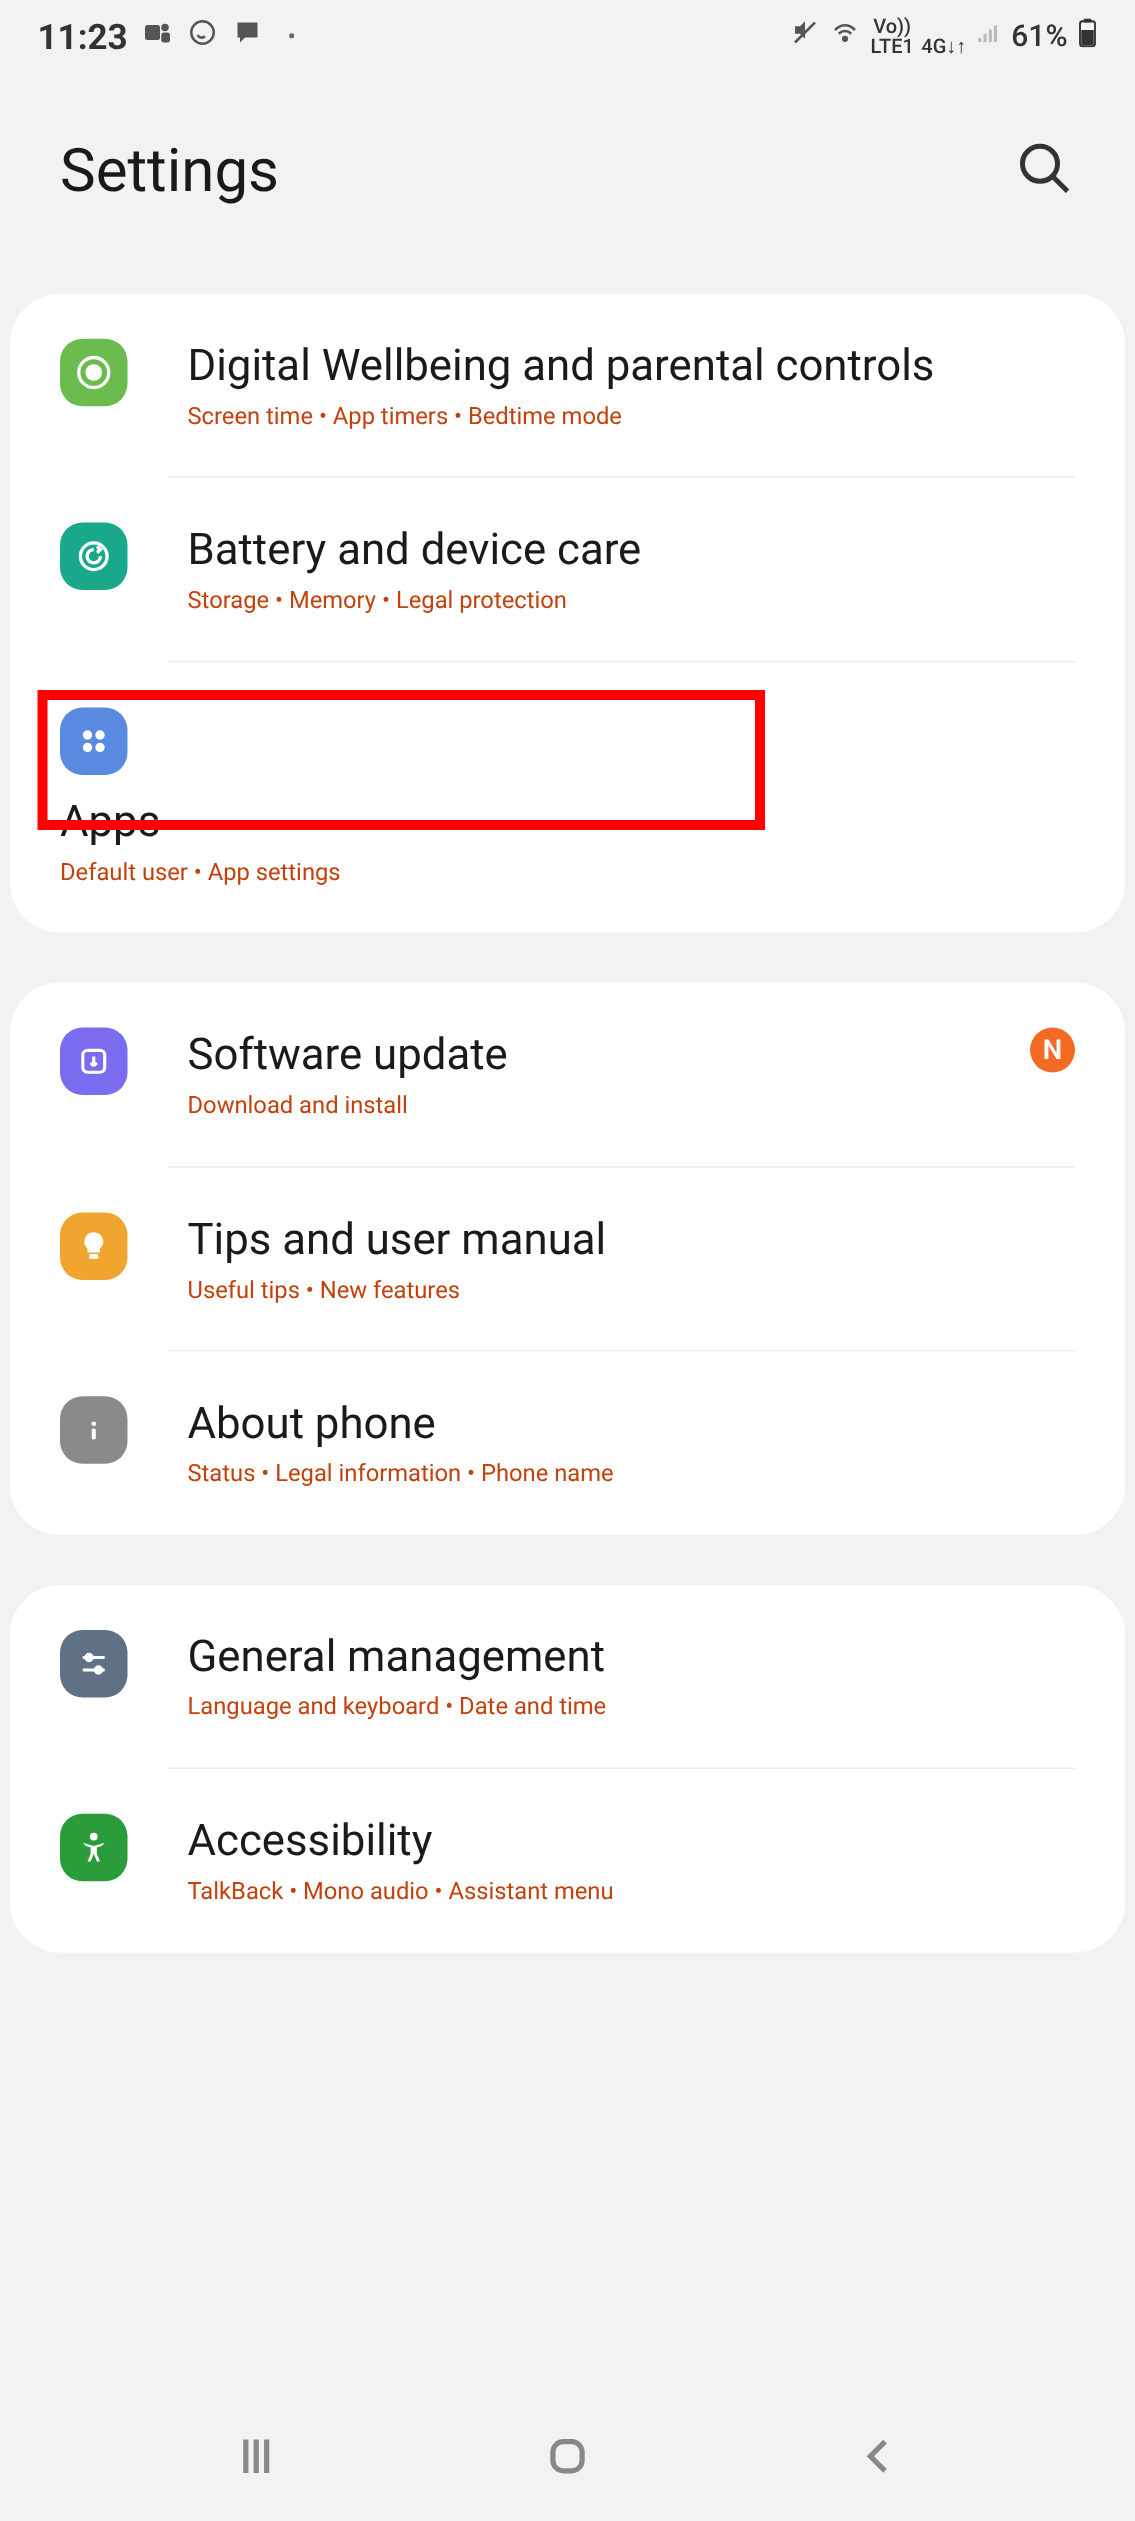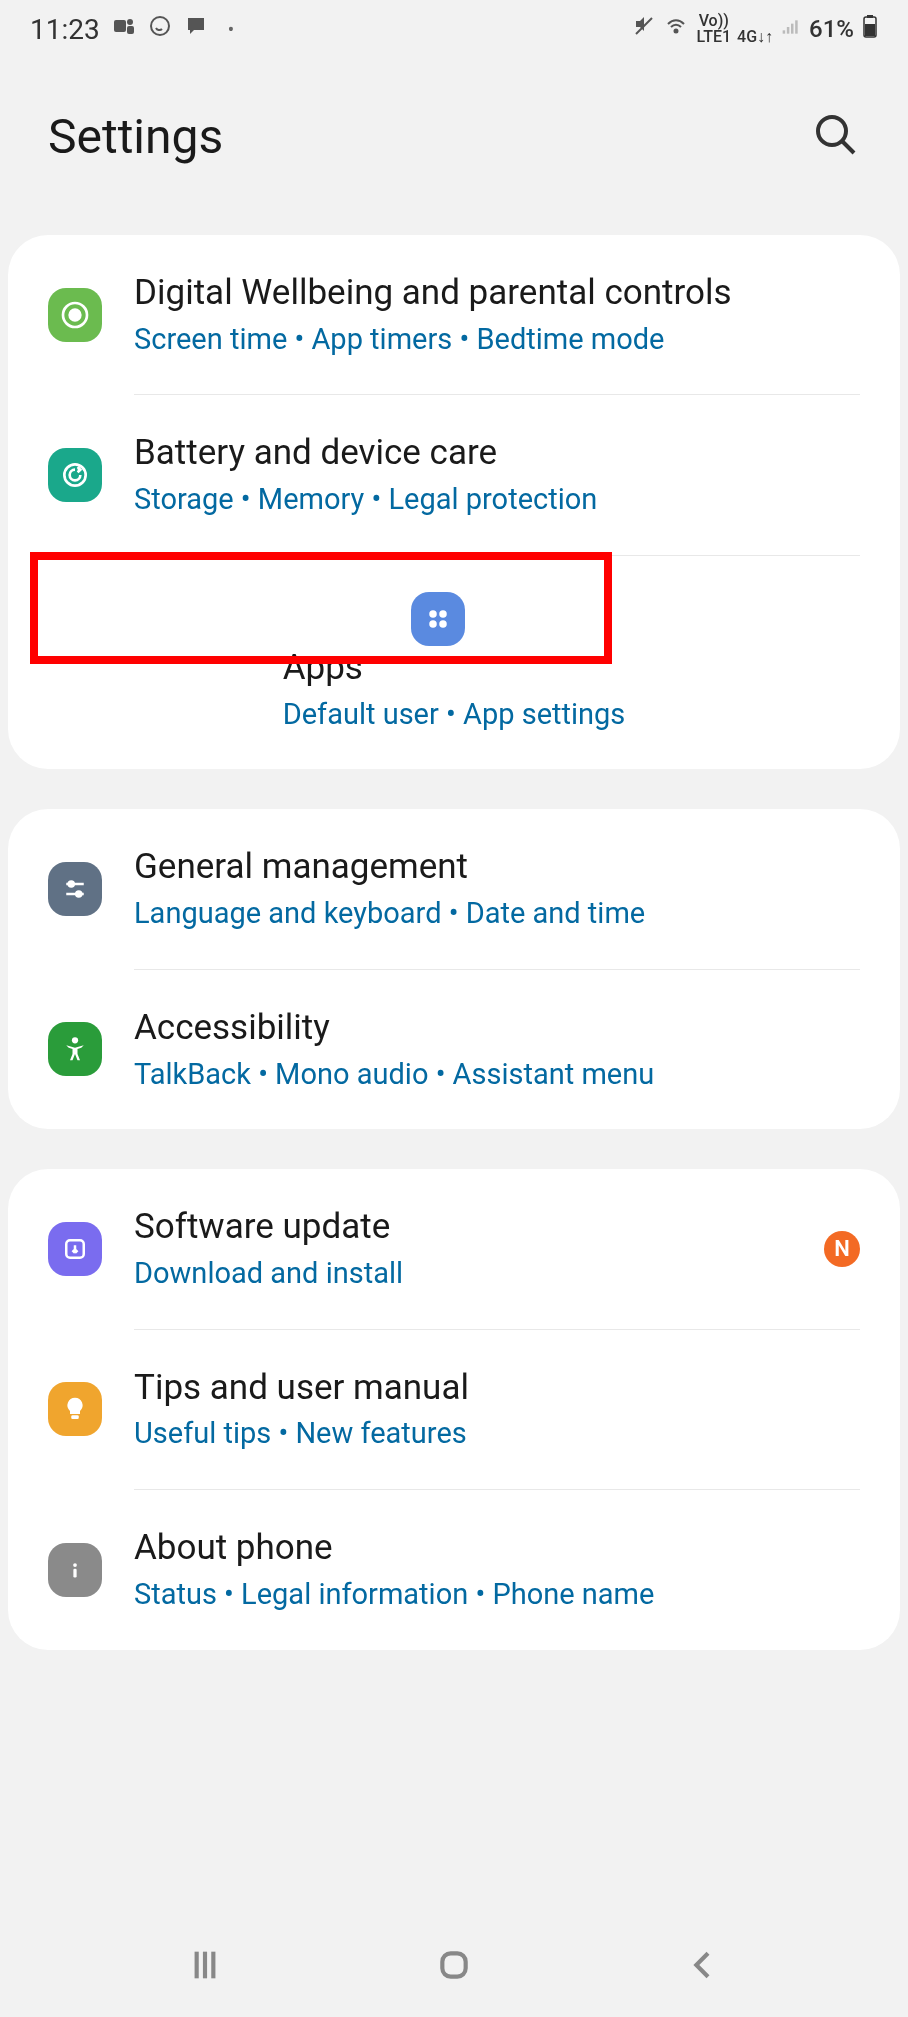--- a/index.html
+++ b/index.html
@@ -34,21 +34,21 @@
     .status-right {
       display: flex;
       align-items: center;
       gap: 8px;
       font-size: 24px;
     }
     .status-icon {
       font-size: 24px;
       color: #555;
     }
-    .status-time { font-weight: 400; }
+    .status-time { font-weight: 700; }
     .dot-small { font-size: 18px; color: #666; margin-left: 8px;}
     .header {
       display: flex;
       align-items: center;
       justify-content: space-between;
       padding: 50px 48px 70px 48px;
     }
     .header-title {
       font-size: 48px;
       font-weight: 400;
@@ -64,23 +64,24 @@
       overflow: hidden;
     }
     .card {
       background: #fff;
       border-radius: 40px;
       margin-bottom: 40px;
       padding: 0;
     }
     .settings-item {
       display: flex;
-      align-items: center;
+      align-items: flex-start;
       padding: 36px 40px 36px 40px;
       position: relative;
+      gap: 16px;
     }
     .item-icon {
       width: 54px;
       height: 54px;
       flex-shrink: 0;
       margin-right: 32px;
       border-radius: 18px;
       display: flex;
       align-items: center;
       justify-content: center;
@@ -89,22 +90,22 @@
       flex: 1;
     }
     .item-title {
       font-size: 35px;
       font-weight: 400;
       color: #1a1a1a;
       line-height: 1.25;
       margin-bottom: 6px;
     }
     .item-subtitle {
-      font-size: 29px;
-      color: #0369a1;
+      font-size: 19px;
+      color: #c2410c;
       line-height: 1.3;
     }
     .separator {
       height: 1px;
       background: #e8e8e8;
       margin-left: 126px;
       margin-right: 40px;
     }
     .highlight-box {
       position: absolute;
@@ -265,20 +266,65 @@
       </div>
       <div class="item-text">
         <div class="item-title">Apps</div>
         <div class="item-subtitle">Default user  •  App settings</div>
       </div>
     </div>
   </div>
 
   <div class="card">
     <div class="settings-item">
+      <div class="item-icon" style="background:#7a6cef;">
+        <svg width="30" height="30" viewBox="0 0 24 24" fill="none" stroke="#fff" stroke-width="2">
+            <rect x="5" y="5" width="14" height="14" rx="3"></rect>
+            <path d="M12 9v6m0 0l-2-2m2 2l2-2"></path>
+          </svg>
+      </div>
+      <div class="item-text">
+        <div class="item-title">Software update</div>
+        <div class="item-subtitle">Download and install</div>
+      </div>
+      <div class="badge-n">N</div>
+    </div>
+    <div class="separator"></div>
+
+    <div class="settings-item">
+      <div class="item-icon" style="background:#f0a52e;">
+        <svg width="30" height="30" viewBox="0 0 24 24" fill="#fff">
+            <path d="M12 3a6 6 0 0 0-4 10.5V16h8v-2.5A6 6 0 0 0 12 3z"></path>
+            <rect x="9" y="17" width="6" height="3" rx="1"></rect>
+          </svg>
+      </div>
+      <div class="item-text">
+        <div class="item-title">Tips and user manual</div>
+        <div class="item-subtitle">Useful tips  •  New features</div>
+      </div>
+    </div>
+    <div class="separator"></div>
+
+    <div class="settings-item">
+      <div class="item-icon" style="background:#8a8a8a;">
+        <svg width="30" height="30" viewBox="0 0 24 24" fill="#fff">
+            <circle cx="12" cy="12" r="10" fill="none" stroke="#fff" stroke-width="0"></circle>
+            <circle cx="12" cy="8" r="1.5"></circle>
+            <rect x="10.7" y="11" width="2.6" height="7" rx="1"></rect>
+          </svg>
+      </div>
+      <div class="item-text">
+        <div class="item-title">About phone</div>
+        <div class="item-subtitle">Status  •  Legal information  •  Phone name</div>
+      </div>
+    </div>
+  </div>
+
+  <div class="card">
+    <div class="settings-item">
       <div class="item-icon" style="background:#607185;">
         <svg width="30" height="30" viewBox="0 0 24 24" stroke="#fff" stroke-width="2" fill="none">
             <line x1="5" y1="8" x2="19" y2="8"></line>
             <circle cx="9" cy="8" r="2" fill="#fff"></circle>
             <line x1="5" y1="16" x2="19" y2="16"></line>
             <circle cx="15" cy="16" r="2" fill="#fff"></circle>
           </svg>
       </div>
       <div class="item-text">
         <div class="item-title">General management</div>
@@ -290,65 +336,20 @@
     <div class="settings-item">
       <div class="item-icon" style="background:#2a9c3a;">
         <svg width="30" height="30" viewBox="0 0 24 24" fill="#fff">
             <circle cx="12" cy="5" r="2.5"></circle>
             <path d="M5 9l7 2 7-2-2 2-3 1v4l2 5h-2l-2-5-2 5H8l2-5v-4l-3-1z"></path>
           </svg>
       </div>
       <div class="item-text">
         <div class="item-title">Accessibility</div>
         <div class="item-subtitle">TalkBack  •  Mono audio  •  Assistant menu</div>
-      </div>
-    </div>
-  </div>
-
-  <div class="card">
-    <div class="settings-item">
-      <div class="item-icon" style="background:#7a6cef;">
-        <svg width="30" height="30" viewBox="0 0 24 24" fill="none" stroke="#fff" stroke-width="2">
-            <rect x="5" y="5" width="14" height="14" rx="3"></rect>
-            <path d="M12 9v6m0 0l-2-2m2 2l2-2"></path>
-          </svg>
-      </div>
-      <div class="item-text">
-        <div class="item-title">Software update</div>
-        <div class="item-subtitle">Download and install</div>
-      </div>
-      <div class="badge-n">N</div>
-    </div>
-    <div class="separator"></div>
-
-    <div class="settings-item">
-      <div class="item-icon" style="background:#f0a52e;">
-        <svg width="30" height="30" viewBox="0 0 24 24" fill="#fff">
-            <path d="M12 3a6 6 0 0 0-4 10.5V16h8v-2.5A6 6 0 0 0 12 3z"></path>
-            <rect x="9" y="17" width="6" height="3" rx="1"></rect>
-          </svg>
-      </div>
-      <div class="item-text">
-        <div class="item-title">Tips and user manual</div>
-        <div class="item-subtitle">Useful tips  •  New features</div>
-      </div>
-    </div>
-    <div class="separator"></div>
-
-    <div class="settings-item">
-      <div class="item-icon" style="background:#8a8a8a;">
-        <svg width="30" height="30" viewBox="0 0 24 24" fill="#fff">
-            <circle cx="12" cy="12" r="10" fill="none" stroke="#fff" stroke-width="0"></circle>
-            <circle cx="12" cy="8" r="1.5"></circle>
-            <rect x="10.7" y="11" width="2.6" height="7" rx="1"></rect>
-          </svg>
-      </div>
-      <div class="item-text">
-        <div class="item-title">About phone</div>
-        <div class="item-subtitle">Status  •  Legal information  •  Phone name</div>
       </div>
     </div>
   </div>
 
 </div>
 
 <div class="highlight-box" style="left:30px; top:552px; width:582px; height:112px;"></div>
 
 <div class="nav-bar">
   <div class="nav-icon">

